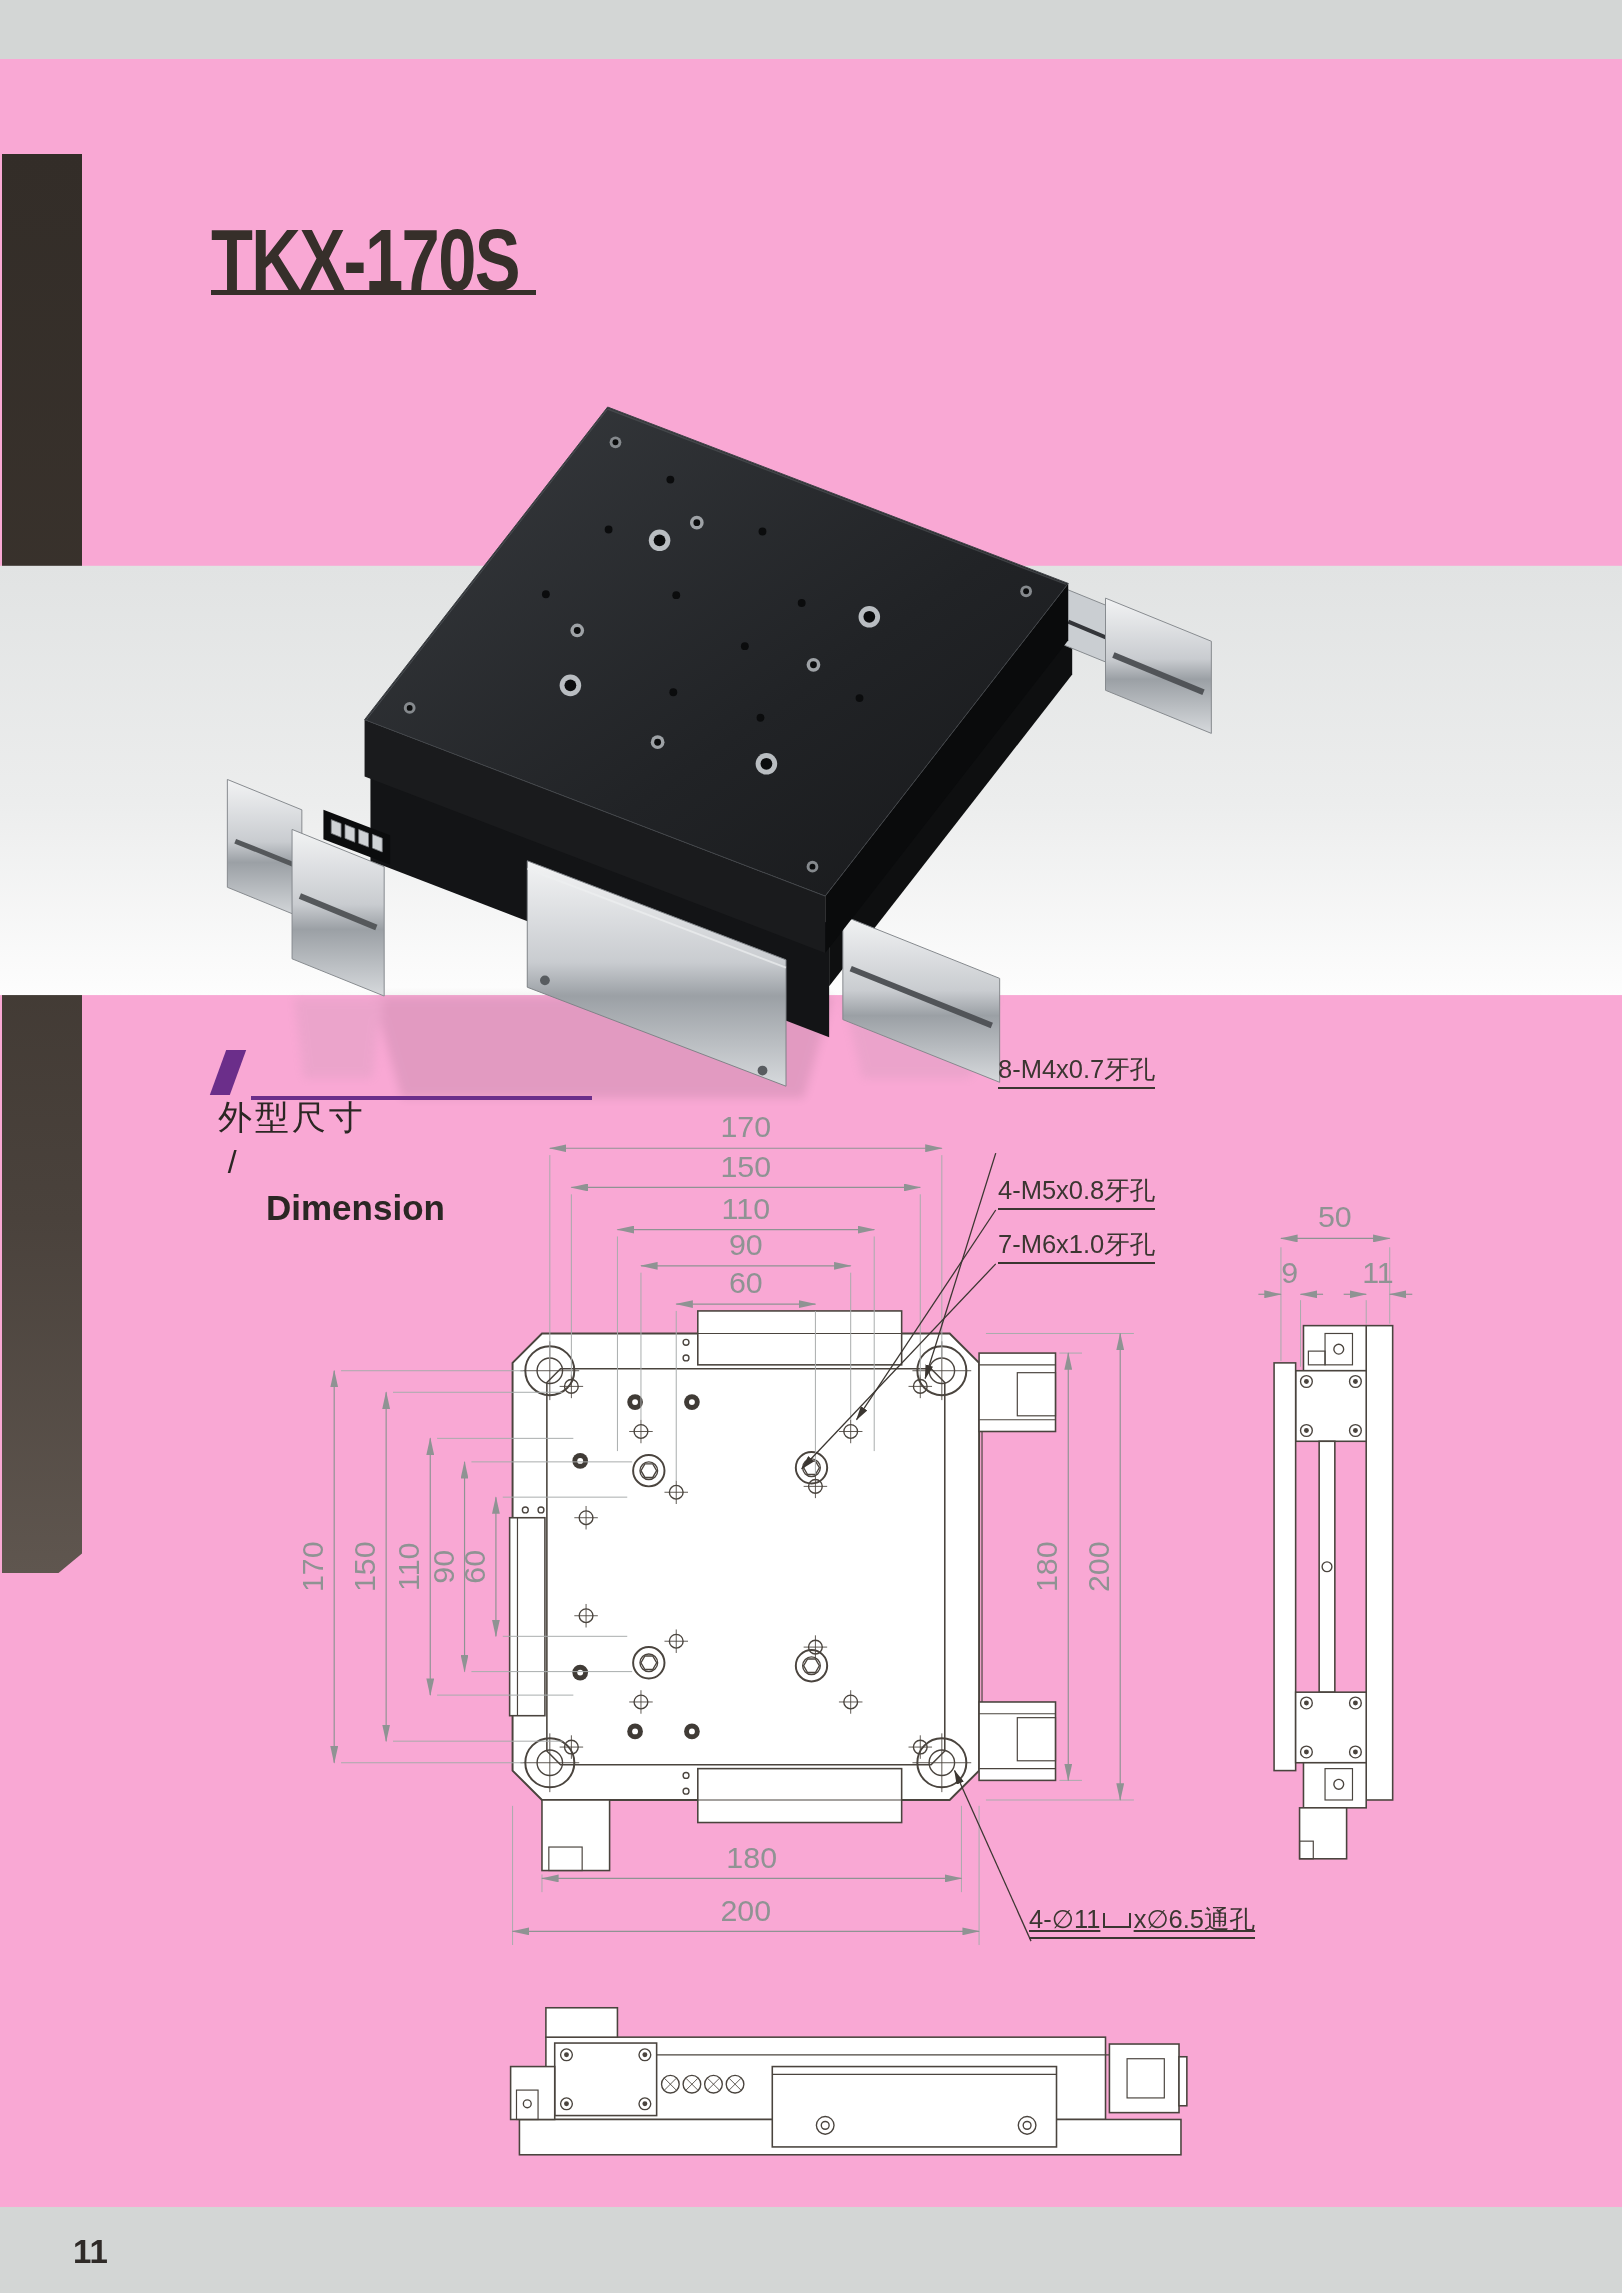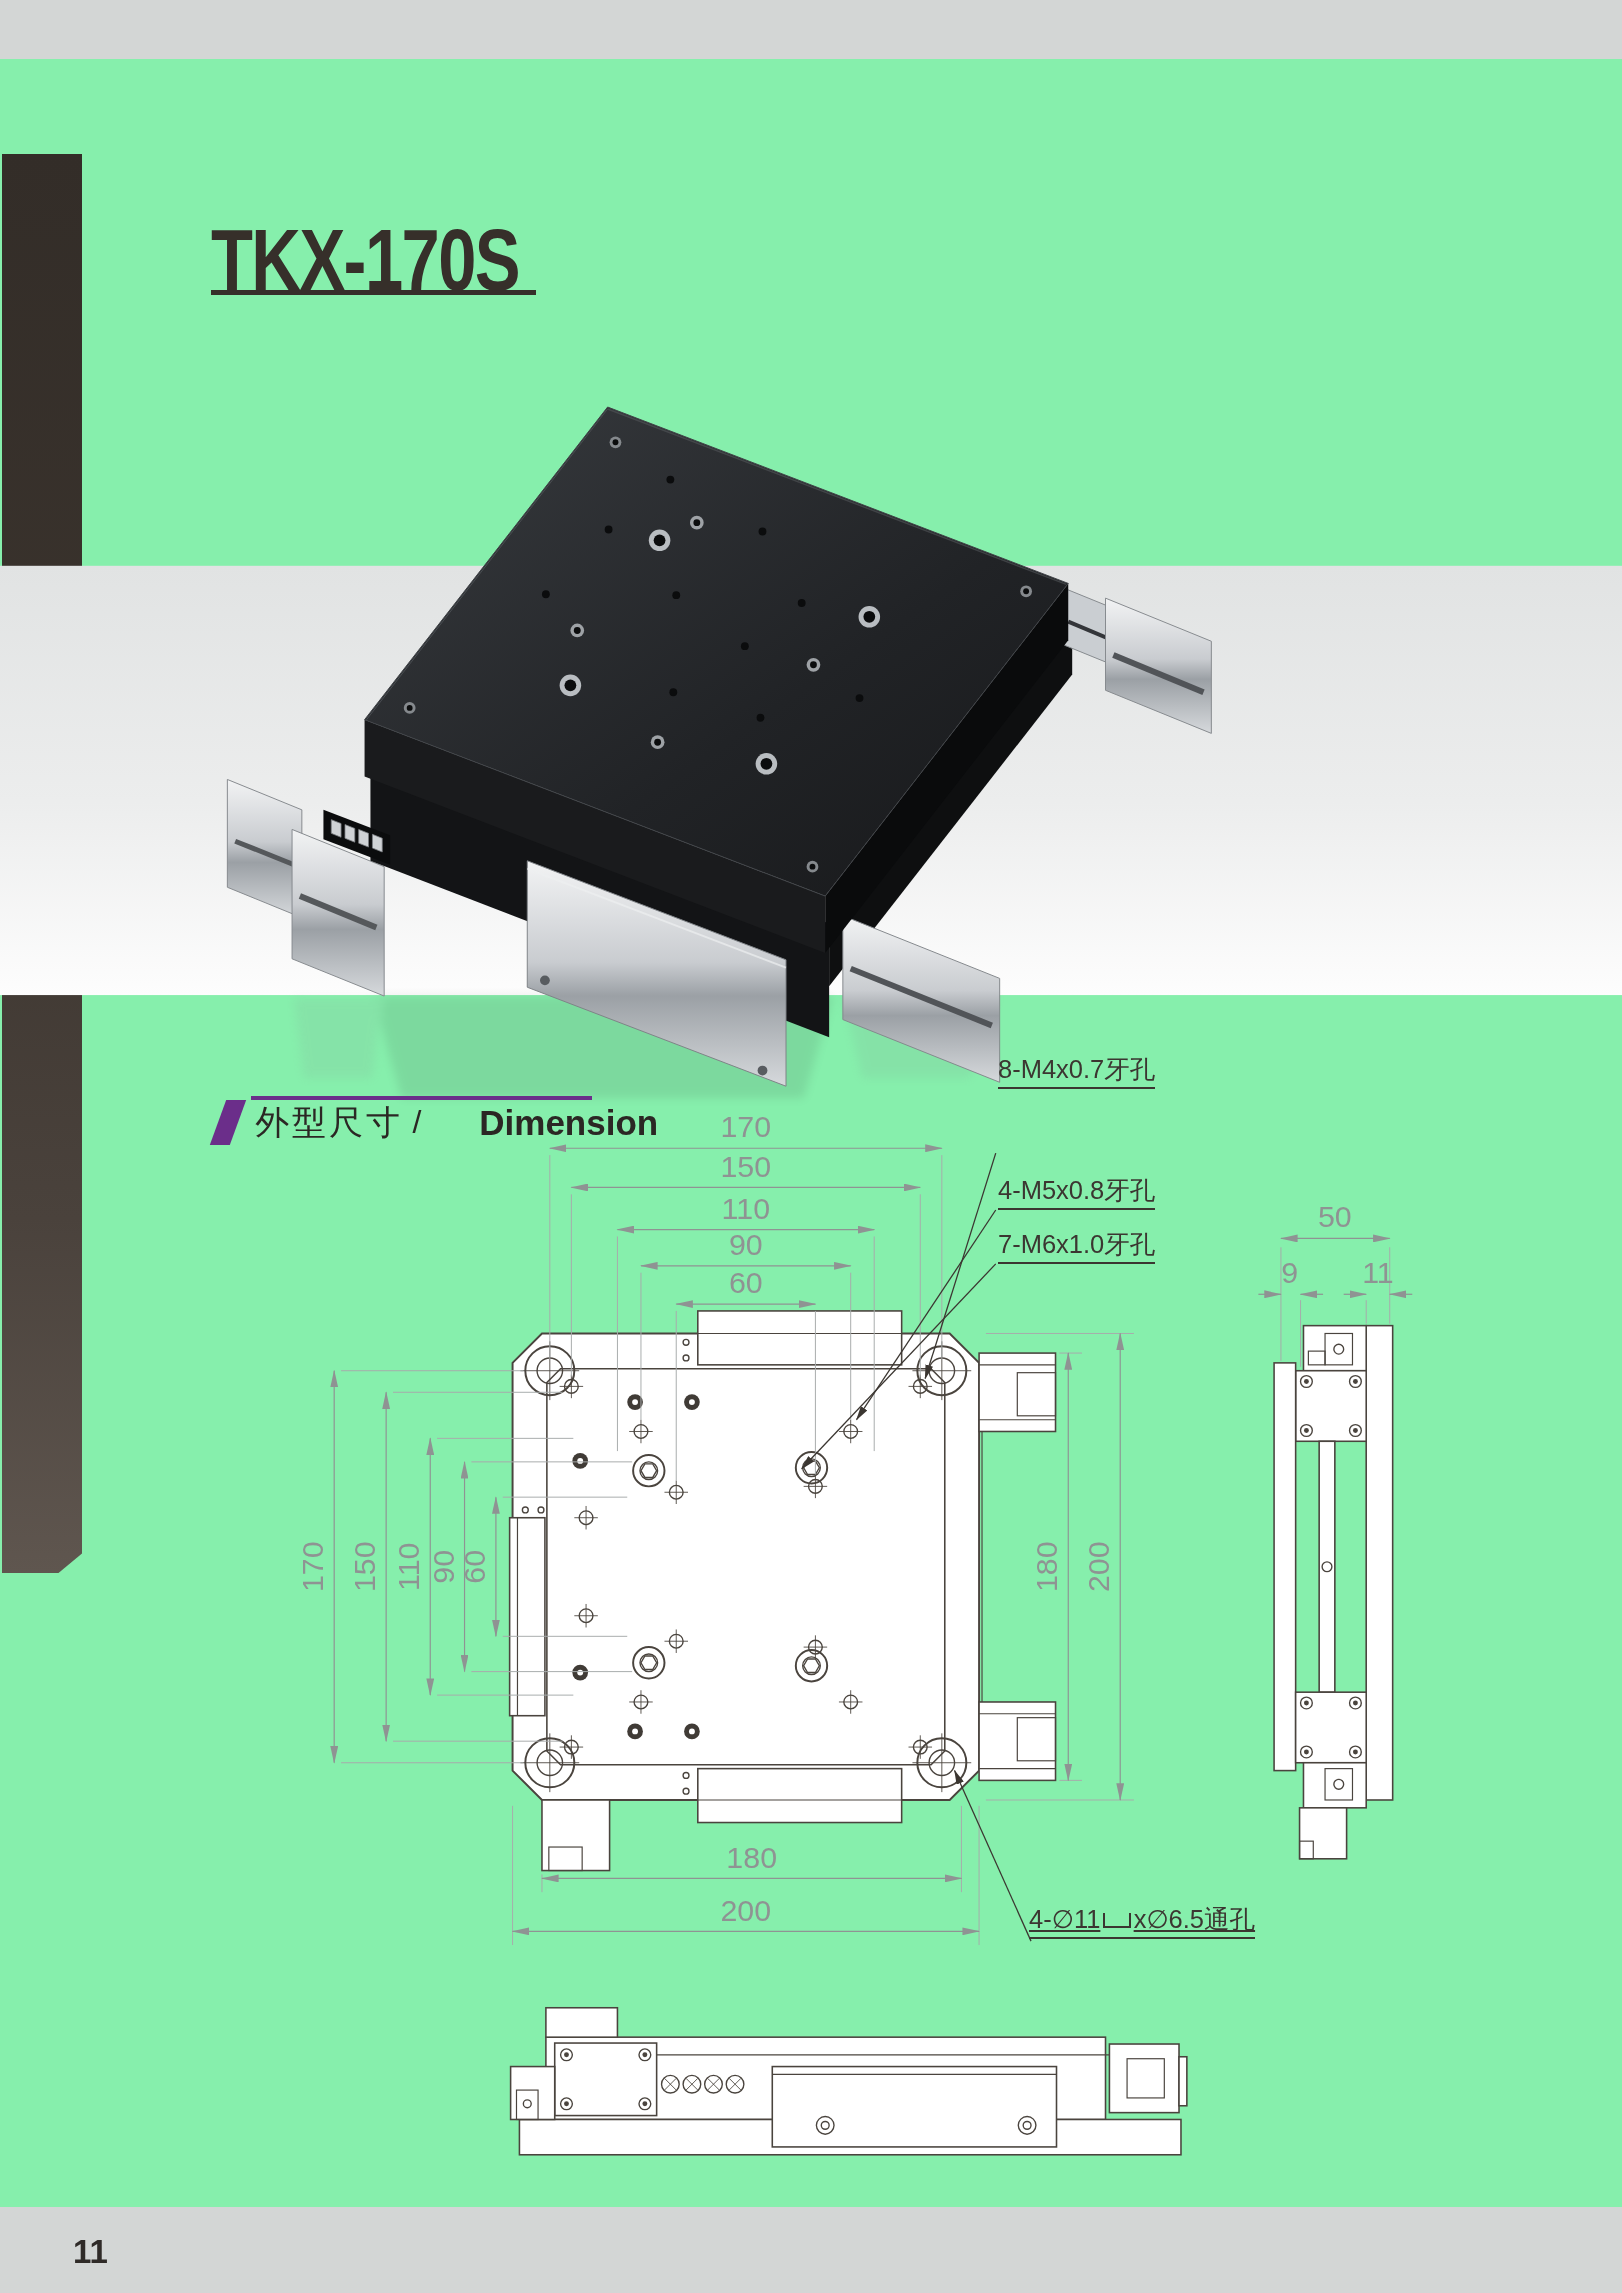--- a/index.html
+++ b/index.html
@@ -1,25 +1,25 @@
 <!DOCTYPE html>
 <html><head>
 <meta charset="utf-8">
 <style>
   html,body{margin:0;padding:0;background:#ffffff;}
-  .page{position:relative;width:1622px;height:2294px;background:#86efac;overflow:hidden;
+  .page{position:relative;width:1622px;height:2294px;background:#f9a8d4;overflow:hidden;
         font-family:"Liberation Sans",sans-serif;}
   .topbar{position:absolute;left:0;top:0;width:1622px;height:59px;background:#d3d6d5;}
   .sidebar{position:absolute;left:2px;top:154px;width:80px;height:1419px;
            background:linear-gradient(180deg,#332d28 0%,#3a332d 40%,#4a423c 75%,#5f564f 100%);
            clip-path:polygon(0 0,100% 0,100% calc(100% - 19.6px),calc(100% - 23.5px) 100%,0 100%);}
   .title{position:absolute;left:211px;top:216px;font:700 88px/1 "Liberation Sans",sans-serif;
          letter-spacing:-2px;color:#362f2a;transform:scaleX(.78);transform-origin:0 0;white-space:nowrap;}
   .title-underline{position:absolute;left:211px;top:290px;width:325px;height:4.9px;background:#362f2a;}
-  .sec{position:absolute;left:218px;top:1100px;display:flex;align-items:center;white-space:nowrap;}
+  .sec{position:absolute;left:218px;top:1050px;display:flex;white-space:nowrap;flex-direction:column;}
   .sec .slash{width:19.6px;height:45px;background:#6b2e8a;transform:skewX(-20deg);margin-right:17.6px;}
   .sec .zh{font:400 34px/45px "Liberation Sans",sans-serif;color:#2b2724;letter-spacing:2.9px;}
   .sec .dv{font:400 32px/45px "Liberation Sans",sans-serif;color:#2b2724;margin:0 9.8px;}
   .sec .en{font:700 35px/45px "Liberation Sans",sans-serif;color:#2b2724;margin-left:48px;}
   .sec-underline{position:absolute;left:251px;top:1096px;width:341px;height:3.9px;background:#6b2e8a;}
   svg{position:absolute;left:0;display:block;}
   #hero{top:348px;}
   #draw{top:1108px;}
   
   .oL{stroke:#4a443e;stroke-width:2;fill:#ffffff;}

